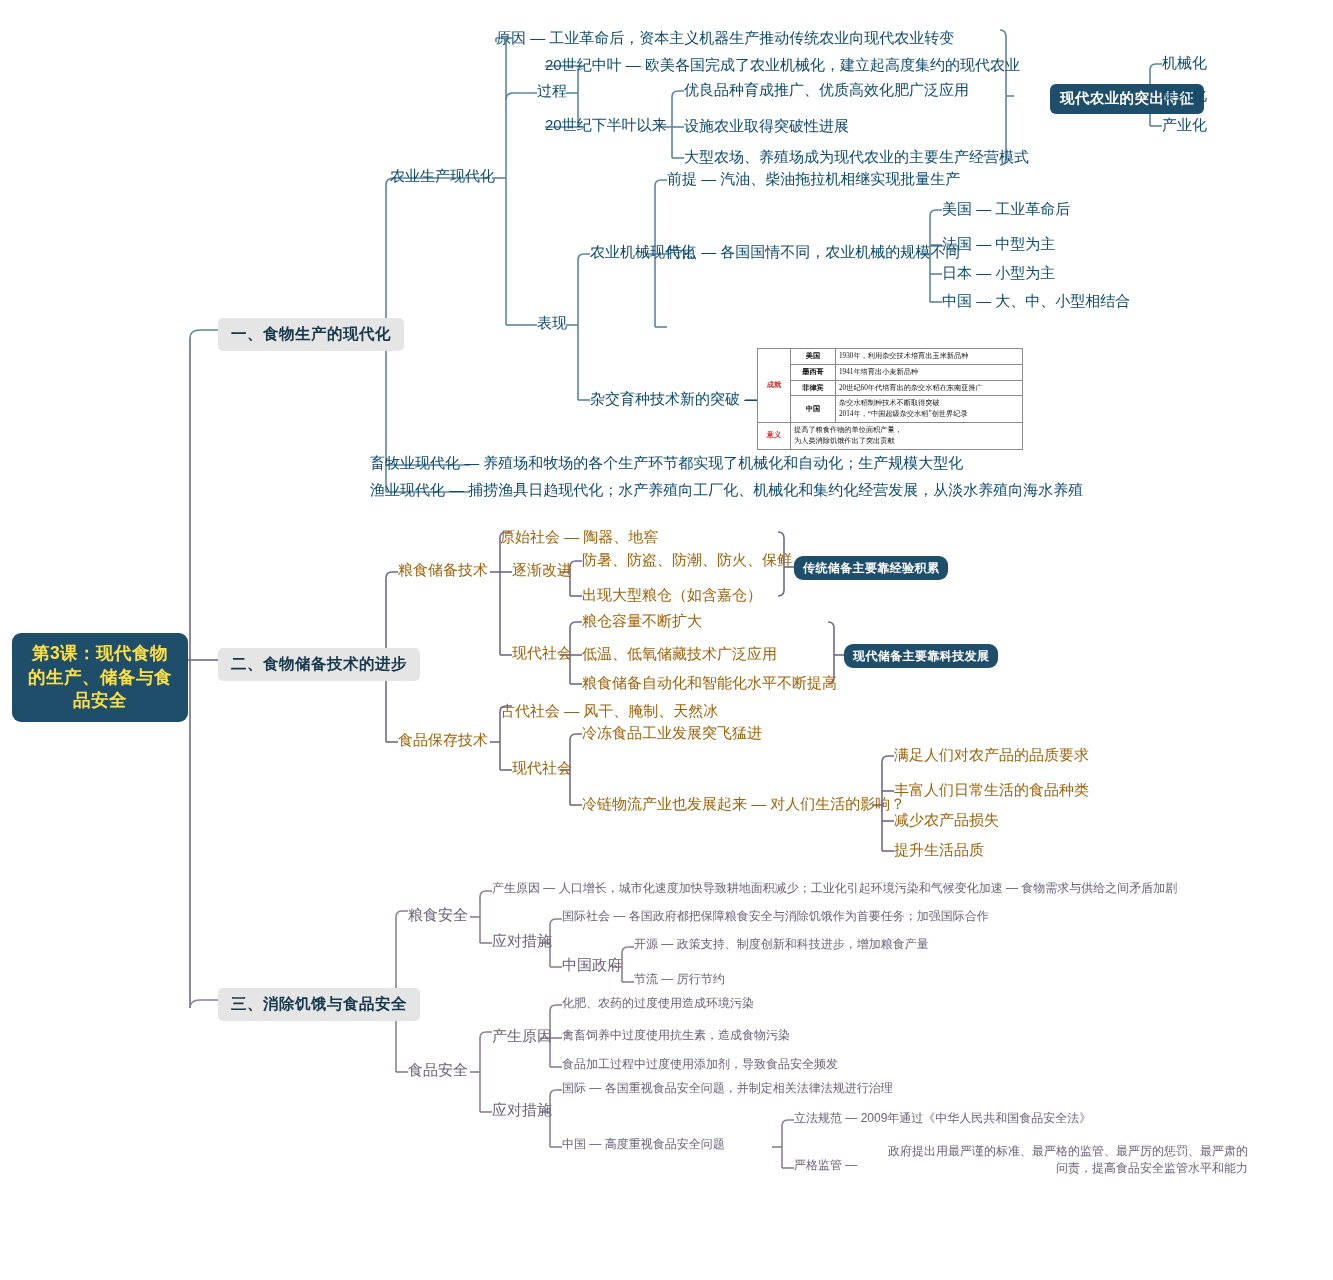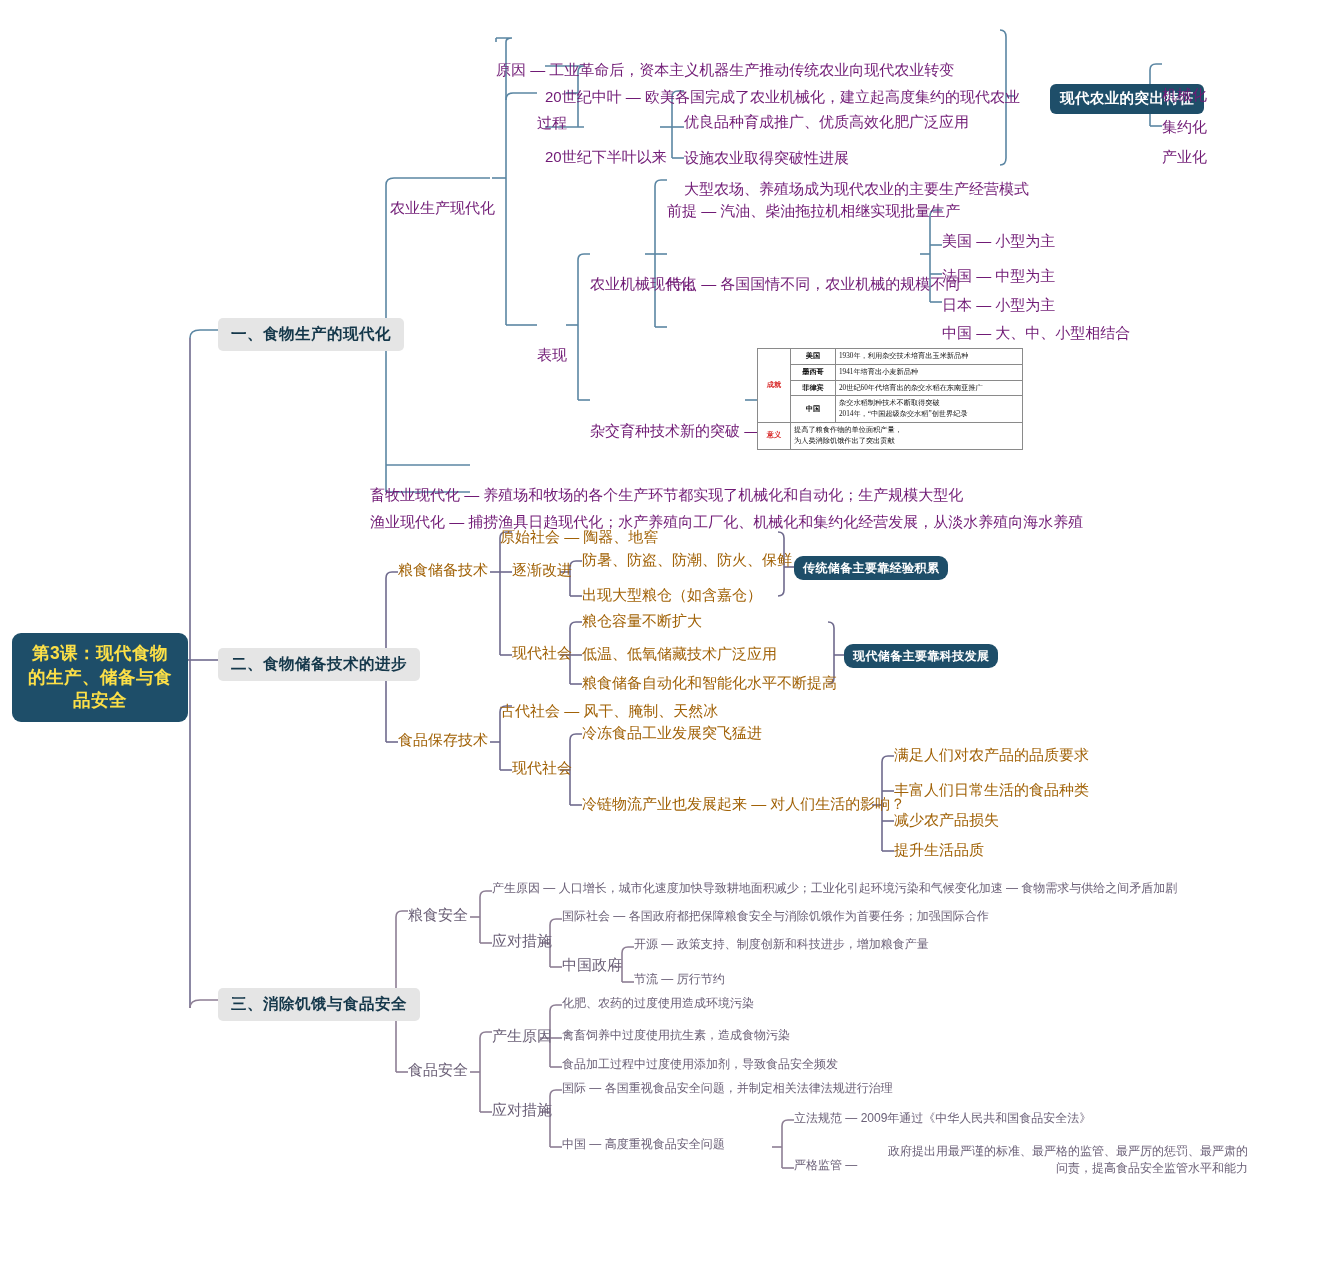--- a/index.html
+++ b/index.html
@@ -22,21 +22,21 @@
   }
   
   .callout{
     background:#1e4e69;color:#ffffff;border-radius:6px;
     padding:5px 10px;font-size:14.5px;font-weight:bold;letter-spacing:.4px;
   }
   .callout.sm{font-size:12px;padding:4px 9px;border-radius:9px;}
 
   
   .t{font-size:15px;color:#41617a;}
-  .t.b1{color:#701a75;margin-top:32px;}        
+  .t.b1{color:#0c4a6e;}        
   .t.b2{color:#a16207;}        
   .t.b3{color:#6b6077;}        
   .t.small{font-size:12px;text-align:right;}
   .t.two{white-space:normal;line-height:1.45;}
 
   
   .tbl{position:absolute;border-collapse:collapse;background:#fff;
        font-family:"Liberation Serif","DejaVu Serif",serif;}
   .tbl td{border:1px solid #8a8a8a;font-size:7.2px;color:#111;
           padding:2px 3px;vertical-align:middle;line-height:1.5;}
@@ -231,21 +231,21 @@
   <div class="node t b1" style="left:1162px;top:85px;">集约化</div>
   <div class="node t b1" style="left:1162px;top:115px;">产业化</div>
 
   <div class="node t b1" style="left:537px;top:313px;">表现</div>
 
   <div class="node t b1" style="left:590px;top:242px;">农业机械现代化</div>
 
   <div class="node t b1" style="left:667px;top:169px;">前提 — 汽油、柴油拖拉机相继实现批量生产</div>
   <div class="node t b1" style="left:667px;top:242px;">特点 — 各国国情不同，农业机械的规模不同</div>
 
-  <div class="node t b1" style="left:942px;top:199px;">美国 — 小型为主</div>
+  <div class="node t b1" style="left:942px;top:199px;">美国 — 工业革命后</div>
   <div class="node t b1" style="left:942px;top:234px;">法国 — 中型为主</div>
   <div class="node t b1" style="left:942px;top:263px;">日本 — 小型为主</div>
   <div class="node t b1" style="left:942px;top:291px;">中国 — 大、中、小型相结合</div>
 
 
   <div class="node t b1" style="left:590px;top:389px;">杂交育种技术新的突破 —</div>
 
   <table class="tbl" style="left:757px;top:348px;">
     <tbody>
         <tr>

